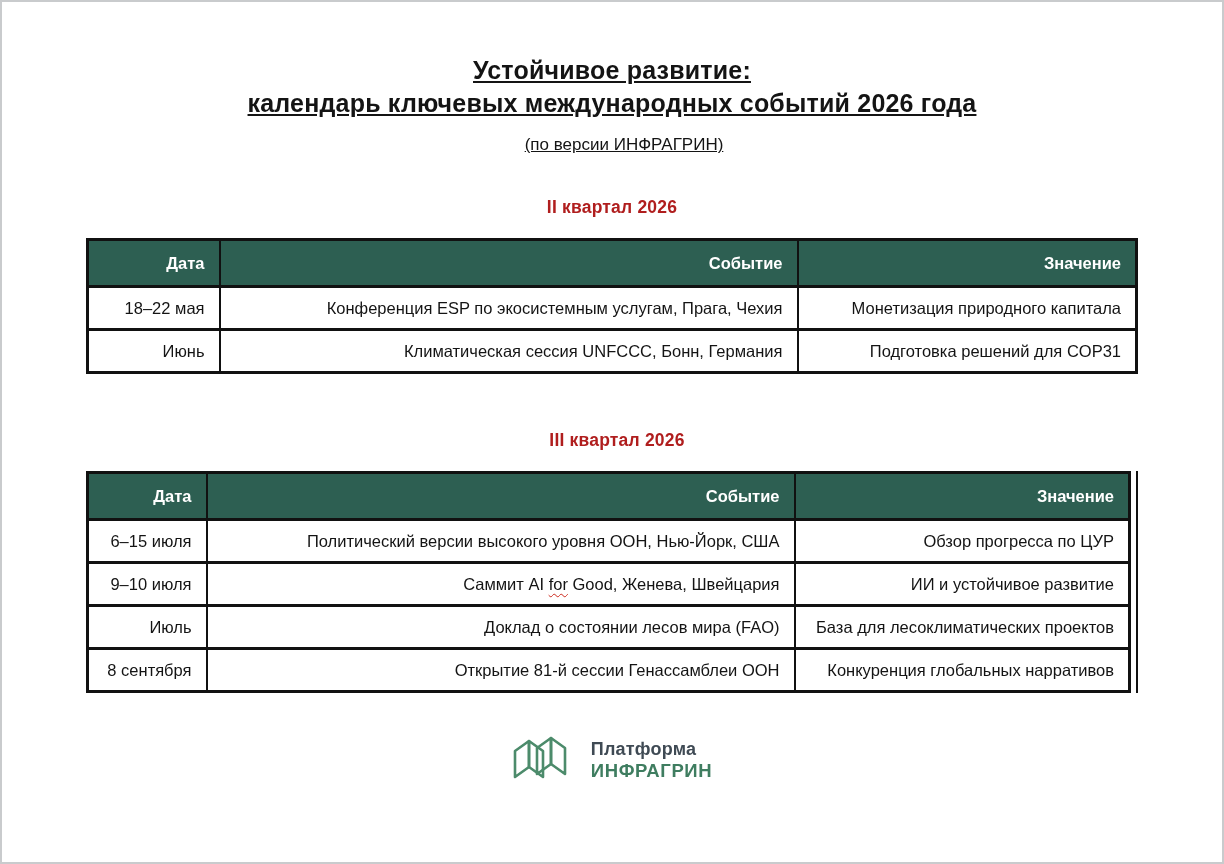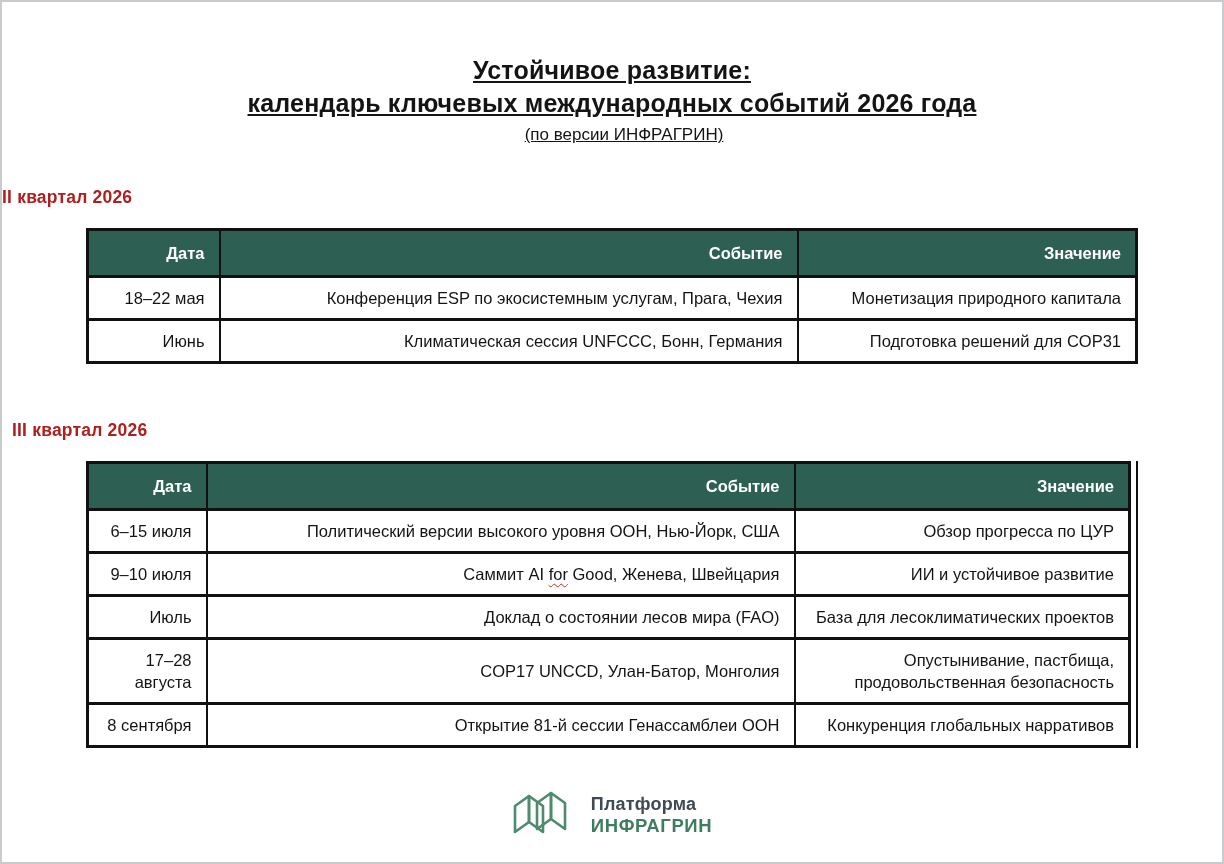--- a/index.html
+++ b/index.html
@@ -20,24 +20,25 @@
   }
   .title-line {
     font-size: 25px;
     font-weight: bold;
     line-height: 33px;
     letter-spacing: 0.2px;
   }
   .subtitle {
     font-size: 17px;
     line-height: 24px;
-    margin-top: 3px;
+    margin-top: 13px;
     padding-left: 24px;
   }
   .q-heading {
+    text-align: center;
     color: #b01e1e;
     font-size: 17.5px;
     font-weight: bold;
     letter-spacing: 0.2px;
   }
   .q-heading.first { margin-top: 40px; }
   .q-heading.second { margin-top: 56px; padding-left: 10px; }
   .table-zone { padding: 0 84px; }
   .tbl-wrap { margin-top: 20px; }
   .tbl-wrap.with-extra-line {
@@ -169,25 +170,20 @@
         </tr>
         <tr>
           <td>9–10 июля</td>
           <td><span>Саммит AI </span><span class="squiggle">for</span><span> Good, Женева, Швейцария</span></td>
           <td>ИИ и устойчивое развитие</td>
         </tr>
         <tr>
           <td>Июль</td>
           <td>Доклад о состоянии лесов мира (FAO)</td>
           <td>База для лесоклиматических проектов</td>
-        </tr>
-        <tr>
-          <td>17–28 августа</td>
-          <td>COP17 UNCCD, Улан-Батор, Монголия</td>
-          <td>Опустынивание, пастбища, продовольственная безопасность</td>
         </tr>
         <tr>
           <td>8 сентября</td>
           <td>Открытие 81-й сессии Генассамблеи ООН</td>
           <td>Конкуренция глобальных нарративов</td>
         </tr>
       </tbody>
     </table>
   </div>
 </div>

